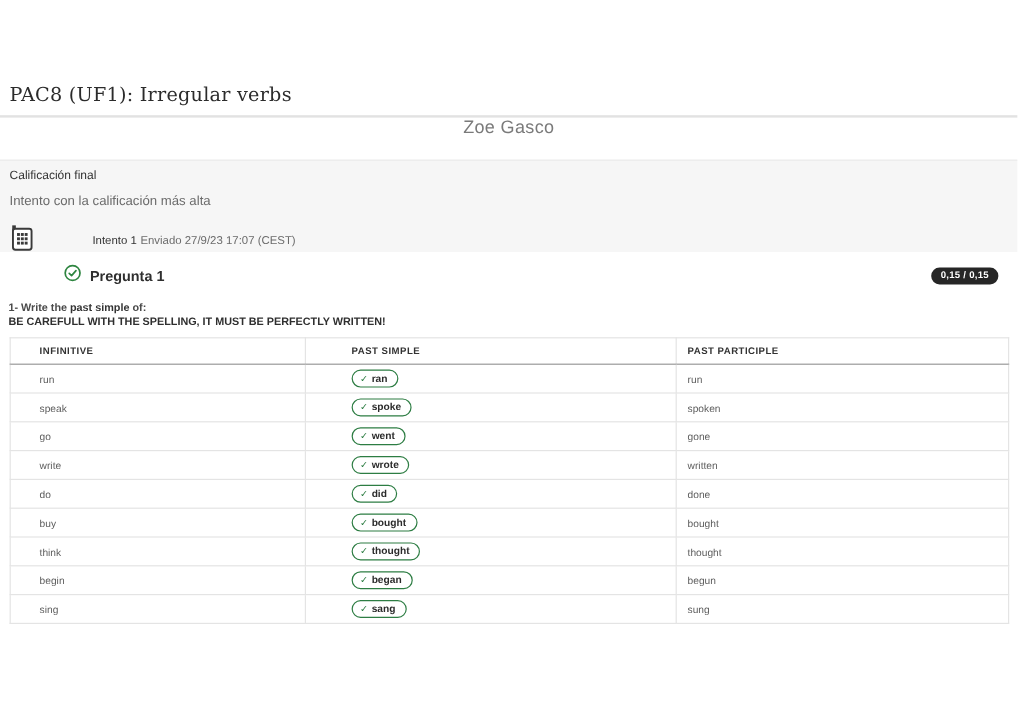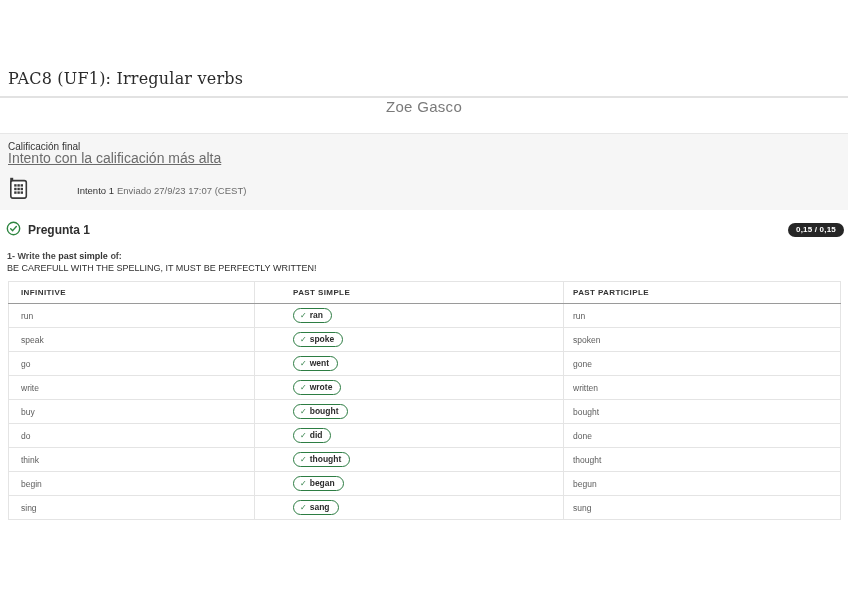--- a/index.html
+++ b/index.html
@@ -28,47 +28,47 @@
     border-bottom: 1px solid #e7e7e7;
   }
   .student-name { font-size: 15px; color: #7a7a7a; letter-spacing: 0.3px; }
 
   .grade-panel {
     background: #f6f6f6;
     width: 848px; height: 76px;
     padding: 7px 8px 8px 8px;
   }
   .grade-label { font-size: 10px; font-weight: normal; color: #333; line-height: 11px; }
-  .grade-sub { font-size: 14px; color: #6b6b6b; line-height: 11px; margin-top: 1px; text-decoration: underline; }
+  .grade-sub { font-size: 11px; color: #6b6b6b; line-height: 11px; margin-top: 11px; }
   .attempt-row {
     margin-top: 13px;
     display: flex; align-items: center; gap: 8px;
     cursor: pointer;
   }
   .attempt-text { font-size: 9.5px; line-height: 12px; }
   .attempt-label { font-weight: normal; color: #333; margin-left: 40px; }
   .attempt-sub { color: #6b6b6b; margin-left: 3px; }
 
   .question-card { padding-top: 12px; background: #fff; }
   .question-header {
     display: flex; align-items: center; justify-content: space-between;
-    padding: 0 4px 0 6px; height: 16px;
+    padding: 0 16px 0 6px; height: 16px; margin-left: 47px;
   }
   .question-title-group { display: flex; align-items: center; gap: 7px; }
   .question-title { font-size: 12px; font-weight: bold; color: #2f2f2f; }
   .score-pill {
     background: #262626; color: #ffffff;
     font-size: 8px; font-weight: bold;
     border-radius: 8px; padding: 3px 8px;
     line-height: 8px; letter-spacing: 0.2px;
   }
 
   .instruction { margin: 13px 0 0 7px; font-size: 9px; color: #4a4a4a; line-height: 11px; font-weight: bold; }
   .instruction b { color: #333; }
-  .warning { margin: 1px 0 0 7px; font-size: 9px; font-weight: normal; color: #2f2f2f; line-height: 11px; }
+  .warning { margin: 1px 0 0 7px; font-size: 9px; font-weight: bold; color: #2f2f2f; line-height: 11px; }
 
   table.verbs {
     margin: 7px 8px 0 8px;
     width: 832px;
     border-collapse: collapse;
     table-layout: fixed;
   }
   table.verbs th, table.verbs td {
     border: 1px solid #e4e4e4;
     text-align: left; vertical-align: middle;
@@ -77,21 +77,21 @@
     height: 22px;
     font-size: 8px; font-weight: bold; color: #333;
     letter-spacing: 0.4px;
     border-bottom: 1px solid #9a9a9a;
     background: #fff;
   }
   table.verbs td { height: 24px; font-size: 8.5px; color: #5d5d5d; }
   .col-1 { width: 246px; }
   .col-2 { width: 309px; }
   .col-3 { width: 277px; }
-  table.verbs th:nth-child(1), table.verbs td:nth-child(1) { padding-left: 12px; }
+  table.verbs th:nth-child(1), table.verbs td:nth-child(1) { padding-left: 24px; }
   table.verbs th:nth-child(2), table.verbs td:nth-child(2) { padding-left: 38px; }
   table.verbs th:nth-child(3), table.verbs td:nth-child(3) { padding-left: 9px; }
 
   .answer-pill {
     display: inline-flex; align-items: center; gap: 3px;
     border: 1px solid #2d7d43; border-radius: 10px;
     padding: 2px 8px 2px 6px;
     background: #fff;
     font-size: 8.5px; font-weight: bold; color: #2b2b2b;
     line-height: 9px;
@@ -193,34 +193,34 @@
           </tr>
           <tr>
             <td>write</td>
             <td><span class="answer-pill">
                 <span class="pill-check">✓</span>
                 <span>wrote</span>
               </span></td>
             <td>written</td>
           </tr>
           <tr>
+            <td>do</td>
+            <td><span class="answer-pill">
+                <span class="pill-check">✓</span>
+                <span>did</span>
+              </span></td>
+            <td>done</td>
+          </tr>
+          <tr>
             <td>buy</td>
             <td><span class="answer-pill">
                 <span class="pill-check">✓</span>
                 <span>bought</span>
               </span></td>
             <td>bought</td>
-          </tr>
-          <tr>
-            <td>do</td>
-            <td><span class="answer-pill">
-                <span class="pill-check">✓</span>
-                <span>did</span>
-              </span></td>
-            <td>done</td>
           </tr>
           <tr>
             <td>think</td>
             <td><span class="answer-pill">
                 <span class="pill-check">✓</span>
                 <span>thought</span>
               </span></td>
             <td>thought</td>
           </tr>
           <tr>

